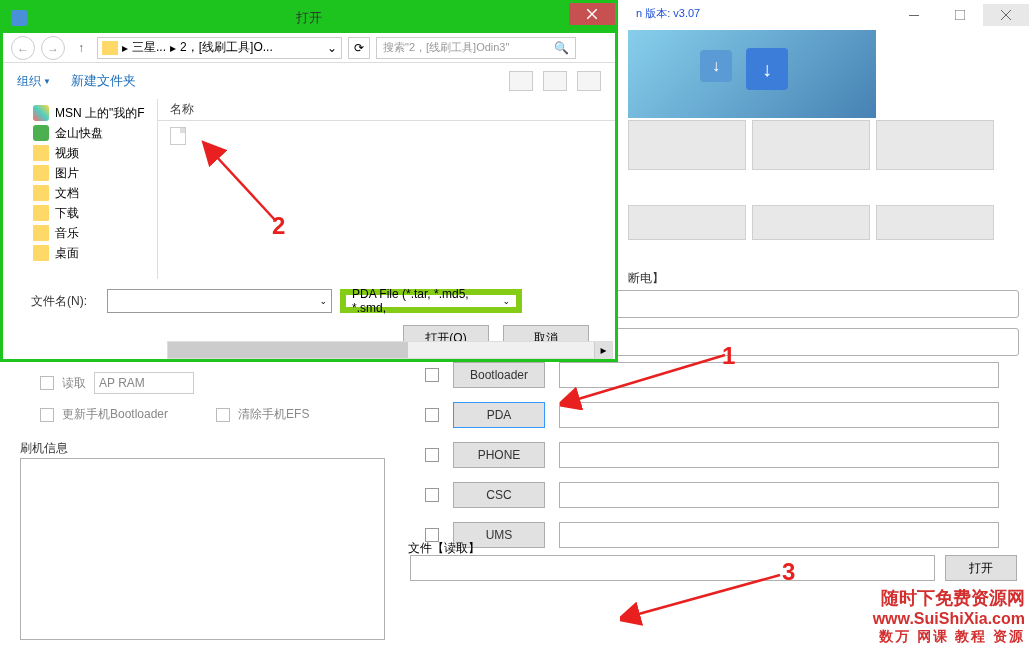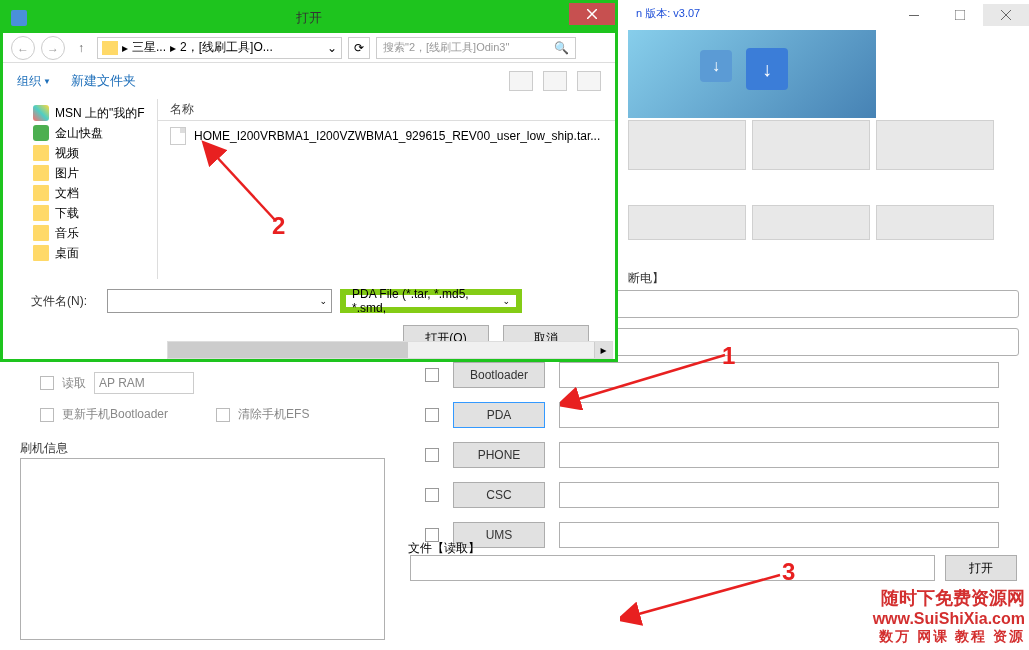--- a/index.html
+++ b/index.html
@@ -283,21 +283,20 @@
           <div class="sb-icon folder"></div>
           <span>桌面</span>
         </div>
     </div>
     <div class="fd-content">
       <div class="fd-header">
         <span class="col-name">名称</span>
       </div>
       <div class="file-item">
         <div class="file-icon-doc"></div>
-        <span>HOME_I200VRBMA1_I200VZWBMA1_929615_REV00_user_low_ship.tar...</span>
       </div>
     </div>
   </div>
 
   <div class="fd-scroll">
     <div class="scroll-thumb"></div>
     <div class="scroll-r">▸</div>
   </div>
 
   <div class="fd-footer">

